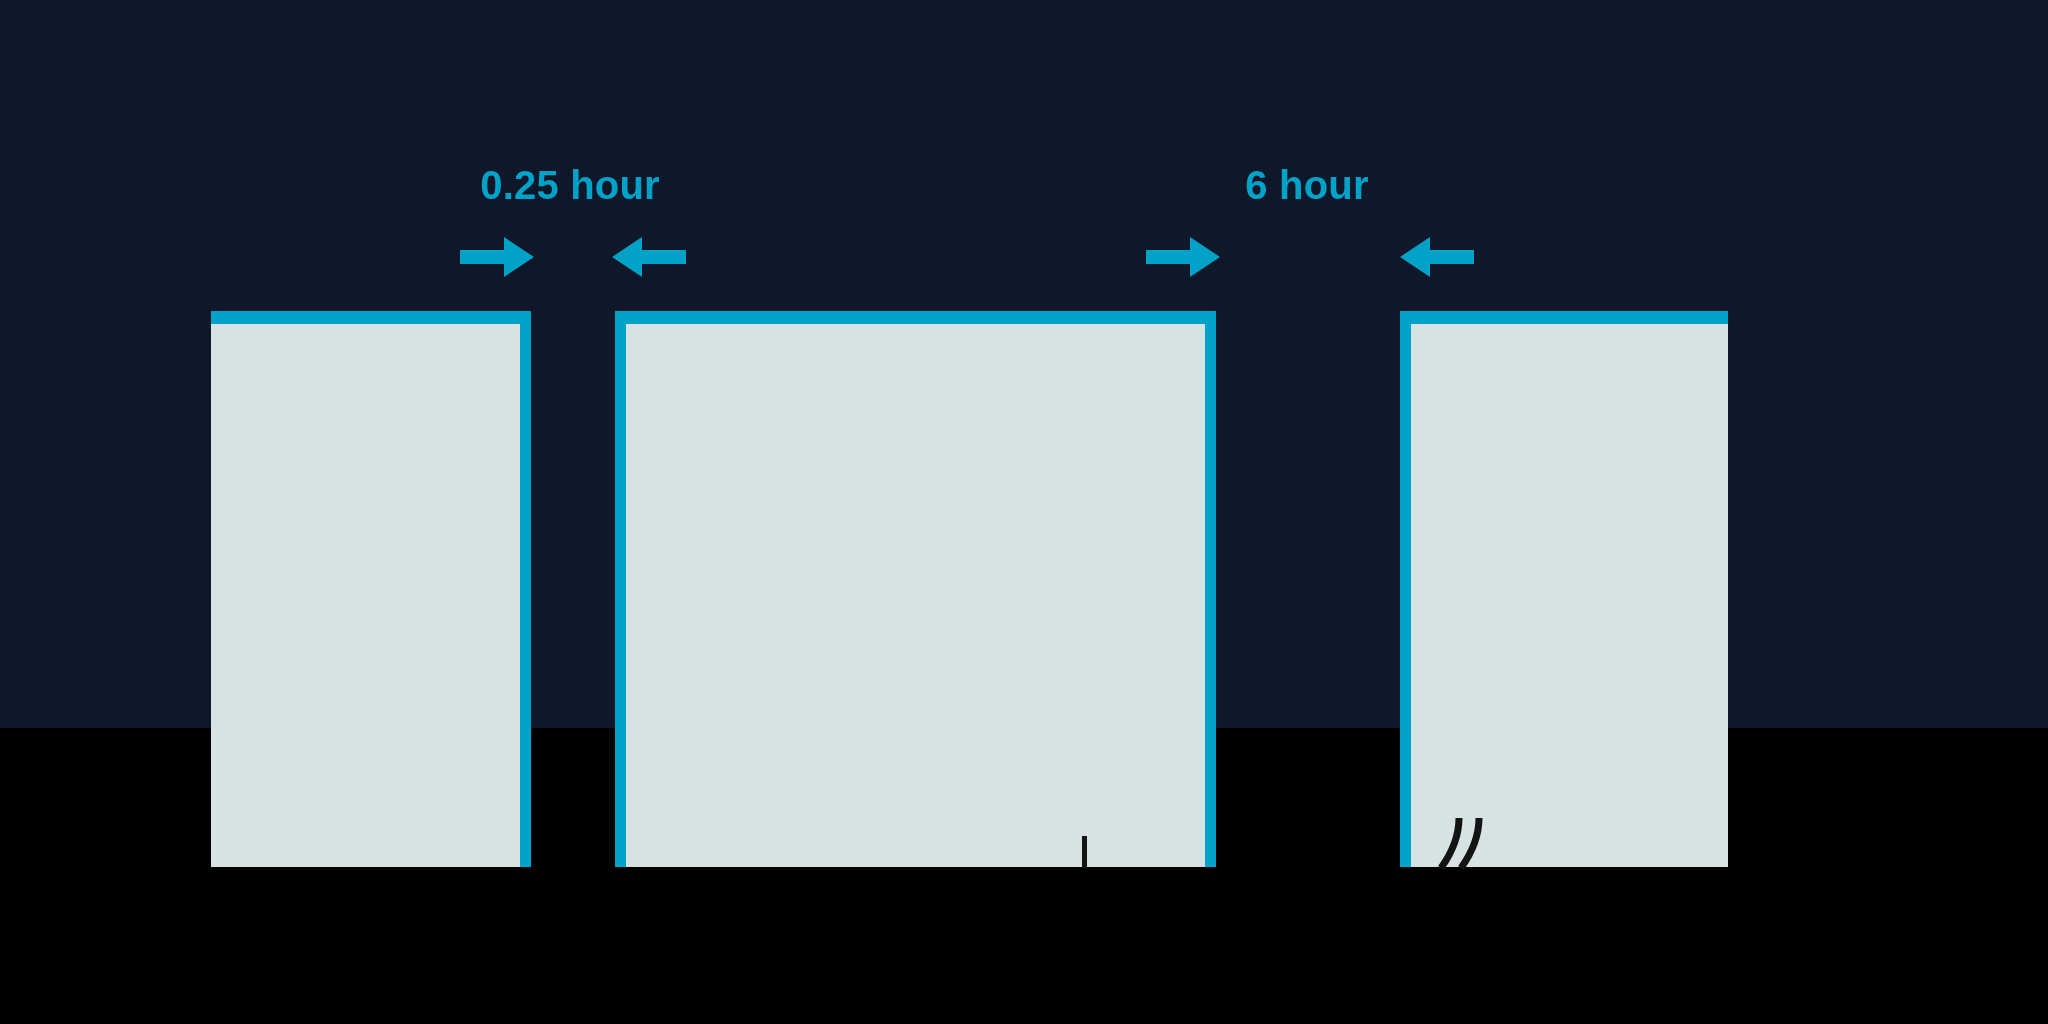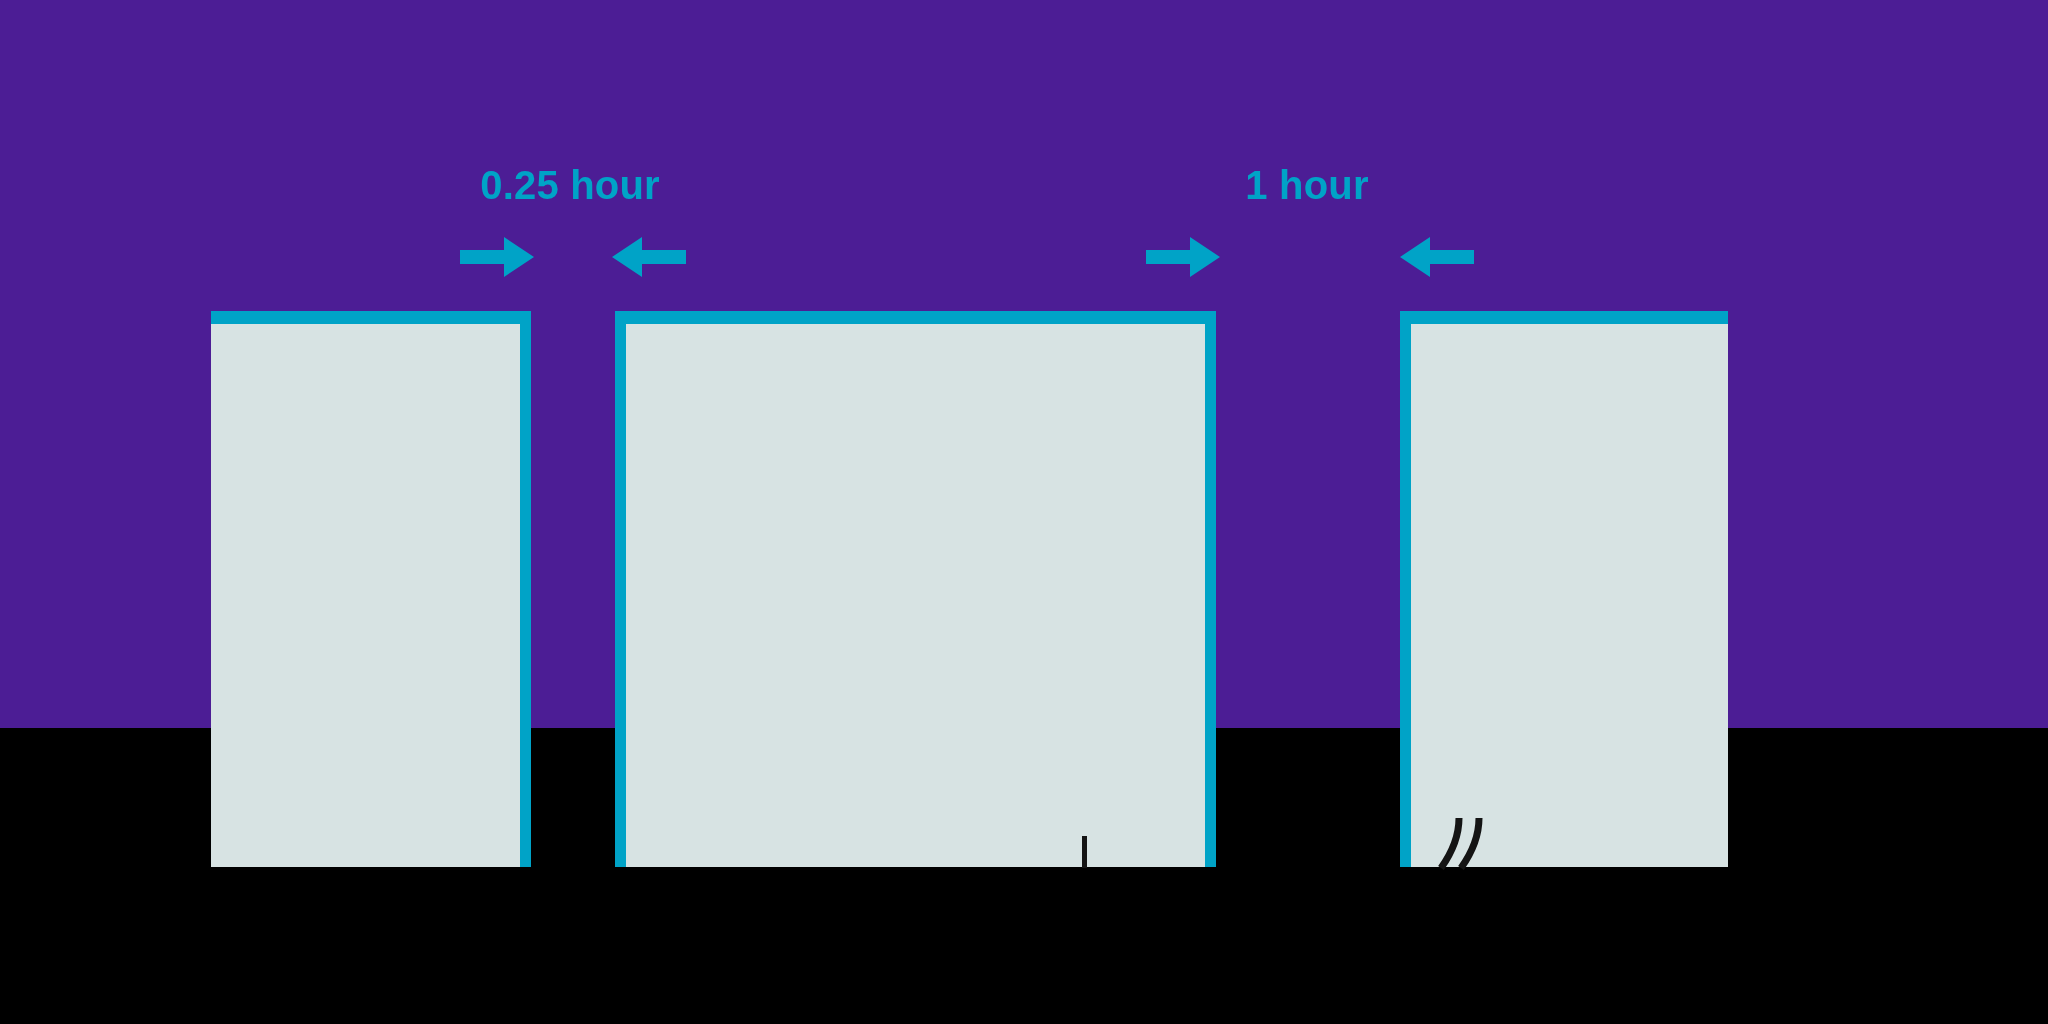--- a/index.html
+++ b/index.html
@@ -12,21 +12,21 @@
     width: 2048px;
     height: 1024px;
     overflow: hidden;
     font-family: "Liberation Sans", sans-serif;
   }
 
   #stage {
     position: relative;
     width: 2048px;
     height: 728px;
-    background: #4c1d95;
+    background: #0f172a;
   }
 
   
   .bar {
     position: absolute;
     box-sizing: border-box;
     background: #d7e3e3;
   }
   .bar .cap {
     position: absolute;
@@ -116,21 +116,21 @@
       <path d="M0 15 H44 V2 L74 22 L44 42 V29 H0 Z" fill="#00a3c7"></path>
     </svg>
   </div>
 
   <div class="arrow" id="arrow-left-1">
     <svg viewBox="0 0 74 44" xmlns="http://www.w3.org/2000/svg">
       <path d="M74 15 H30 V2 L0 22 L30 42 V29 H74 Z" fill="#00a3c7"></path>
     </svg>
   </div>
 
-  <div class="gap-label" id="gap-label-2">1 hour</div>
+  <div class="gap-label" id="gap-label-2">6 hour</div>
 
   <div class="arrow" id="arrow-right-2">
     <svg viewBox="0 0 74 44" xmlns="http://www.w3.org/2000/svg">
       <path d="M0 15 H44 V2 L74 22 L44 42 V29 H0 Z" fill="#00a3c7"></path>
     </svg>
   </div>
 
   <div class="arrow" id="arrow-left-2">
     <svg viewBox="0 0 74 44" xmlns="http://www.w3.org/2000/svg">
       <path d="M74 15 H30 V2 L0 22 L30 42 V29 H74 Z" fill="#00a3c7"></path>

